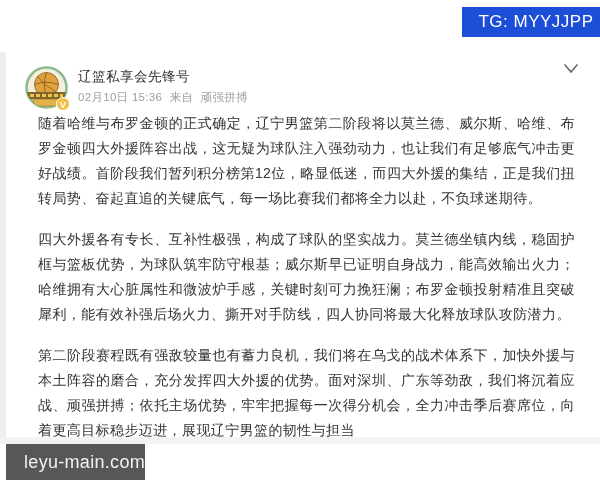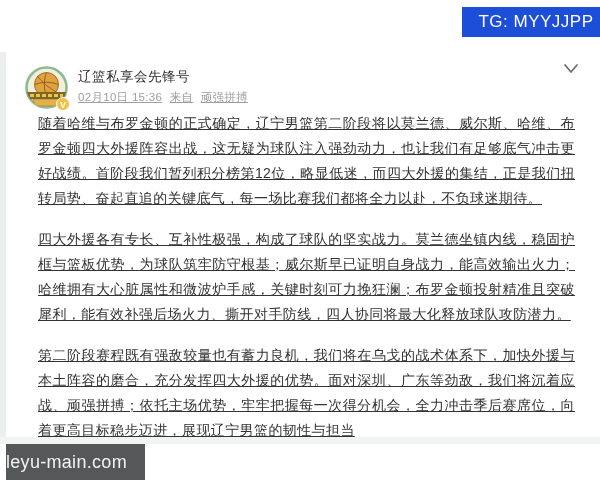--- a/index.html
+++ b/index.html
@@ -13,21 +13,21 @@
 
   
   .tg-badge{
     position:absolute;left:462px;top:7px;width:148px;height:30px;
     background:#1d4ed8;color:#ffffff;font-size:17px;line-height:30px;
     text-align:center;letter-spacing:0.5px;
   }
   .site-badge{
     position:absolute;left:6px;top:444px;width:139px;height:36px;
     background:#555759;color:#f2f2f2;font-size:18px;line-height:36px;
-    text-align:left;letter-spacing:0.3px;
+    text-align:right;letter-spacing:0.3px;
   }
 
   
   .card-left-strip{
     position:absolute;left:0;top:52px;width:6px;height:386px;
     background:#edefef;
   }
   .card-bottom-strip{
     position:absolute;left:0;top:437px;width:600px;height:7px;
     background:#f2f4f4;
@@ -51,33 +51,33 @@
     text-align:center;box-sizing:border-box;
   }
   .author{
     position:absolute;left:72px;top:16px;
     font-size:13.5px;font-weight:normal;color:#333333;letter-spacing:0.5px;
   }
   .meta{
     position:absolute;left:72px;top:38px;
     font-size:11.5px;color:#9c9ea0;letter-spacing:0.3px;
   }
-  .meta span{margin-right:4px;text-decoration:underline;}
+  .meta span{margin-right:4px;}
   .chevron{
     position:absolute;right:21px;top:9px;width:16px;height:12px;cursor:pointer;
   }
 
   
   .post-body{
     position:absolute;left:32px;top:59px;width:549px;
   }
   .post-body p{
     margin:0 12px 16px 0;
     font-size:14px;line-height:25px;color:#333333;
-    letter-spacing:0.4px;text-align:justify;text-decoration:underline;
+    letter-spacing:0.4px;text-align:justify;
   }
   .post-body p:last-child{margin-bottom:0;}
 </style>
 </head>
 <body>
 
 <div class="page">
 
   <div class="tg-badge">TG: MYYJJPP</div>
 

